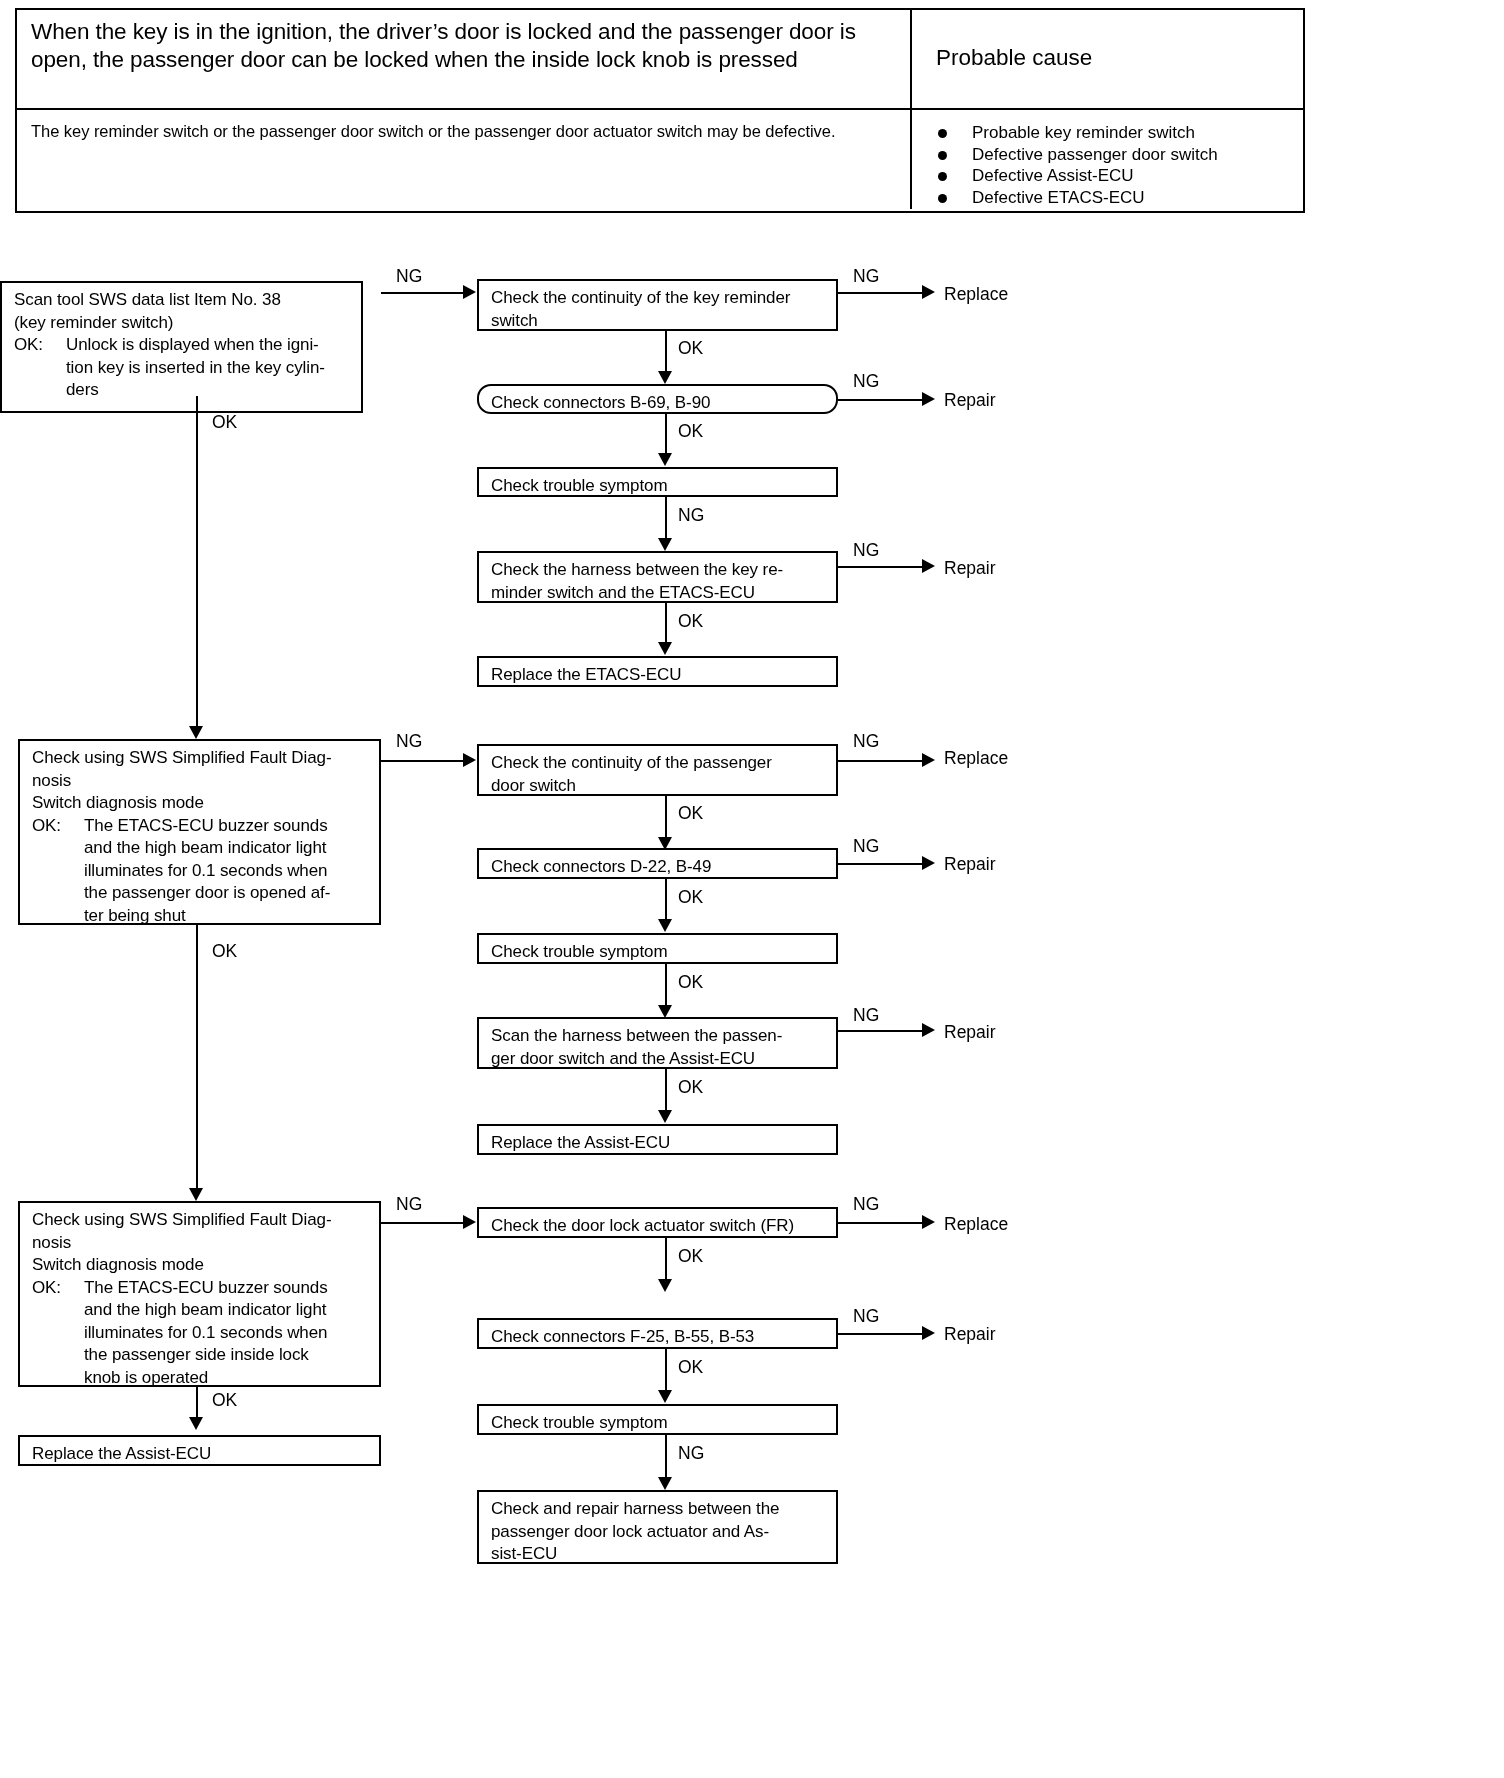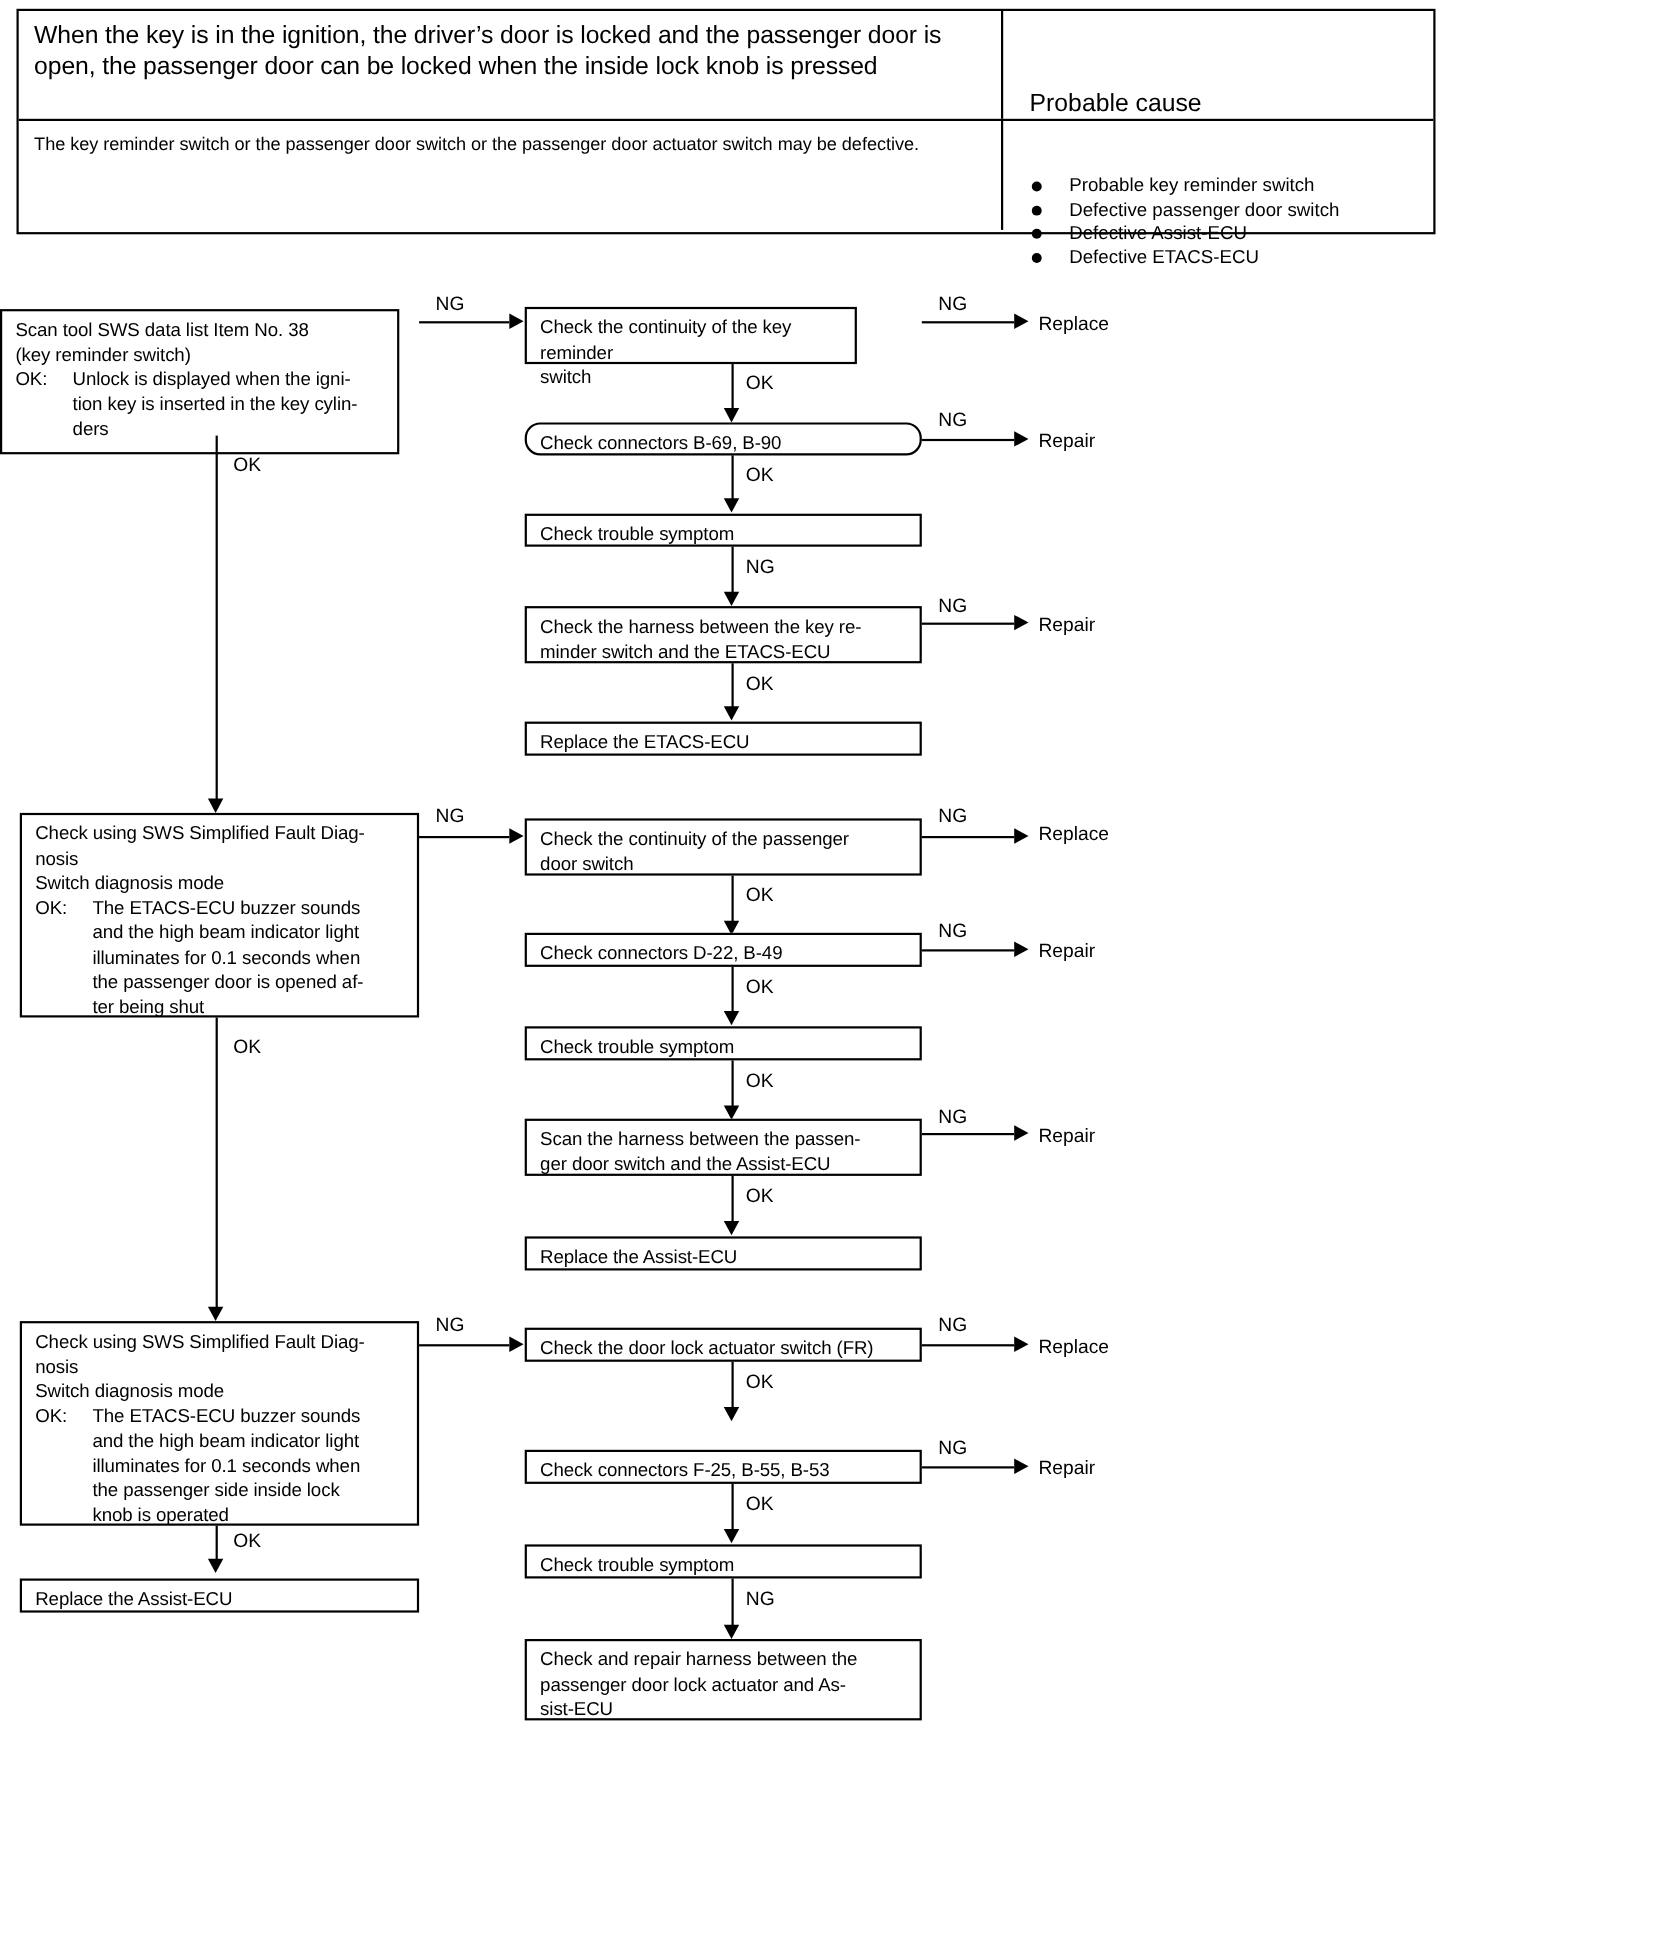--- a/index.html
+++ b/index.html
@@ -26,21 +26,20 @@
   .st-row-head { height: 98px; }
   .st-row-body { height: 101px; border-top: 2px solid #000; }
   .st-cell-left {
     width: 895px; flex: 0 0 895px;
     border-right: 2px solid #000;
     padding: 8px 12px 4px 14px;
   }
   .st-cell-right {
     flex: 1;
     padding: 8px 12px 4px 18px;
-    margin-top: 36px;
   }
   .st-title {
     font-size: 22.5px;
     line-height: 28px;
     letter-spacing: -0.1px;
   }
   .st-title-right {
     font-size: 22.5px;
     line-height: 28px;
     padding-top: 26px;
@@ -160,21 +159,21 @@
     <span class="ln">(key reminder switch)</span>
     <span class="ok-lbl">OK:</span><span class="ok-body">Unlock is displayed when the igni-
 tion key is inserted in the key cylin-
 ders</span>
   </div>
 
   <div class="hline" style="left:381px; top:292px; width:82px;"></div>
   <div class="arrow-r" style="left:463px; top:285px;"></div>
   <div class="edge-lbl" style="left:396px; top:266px;">NG</div>
 
-  <div class="node" style="left:477px; top:279px; width:302px; height:52px;">
+  <div class="node" style="left:477px; top:279px; width:361px; height:52px;">
     <span class="ok-body">Check the continuity of the key reminder
 switch</span>
   </div>
   <div class="hline" style="left:838px; top:292px; width:84px;"></div>
   <div class="arrow-r" style="left:922px; top:285px;"></div>
   <div class="edge-lbl" style="left:853px; top:266px;">NG</div>
   <div class="term" style="left:944px; top:284px;">Replace</div>
 
   <div class="vline" style="left:665px; top:331px; height:44px;"></div>
   <div class="arrow-d" style="left:658px; top:371px;"></div>

